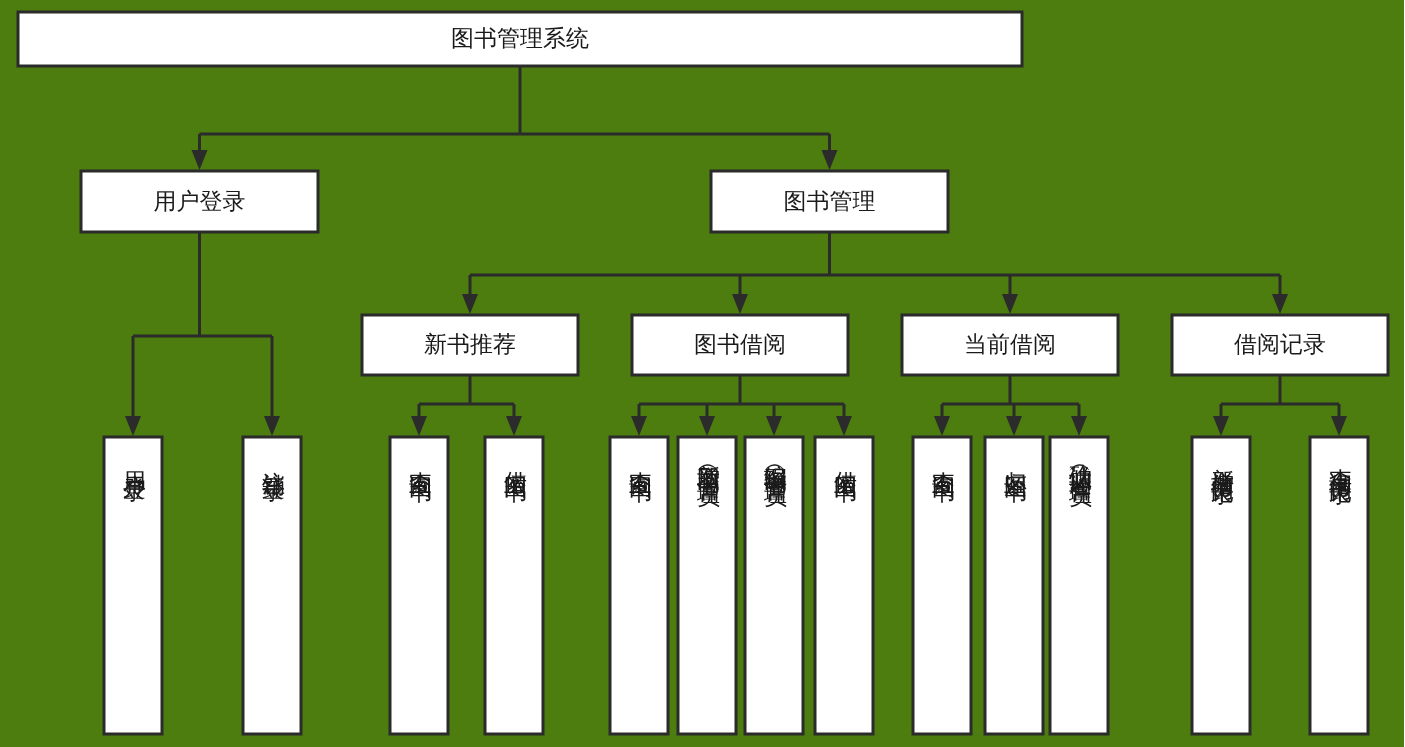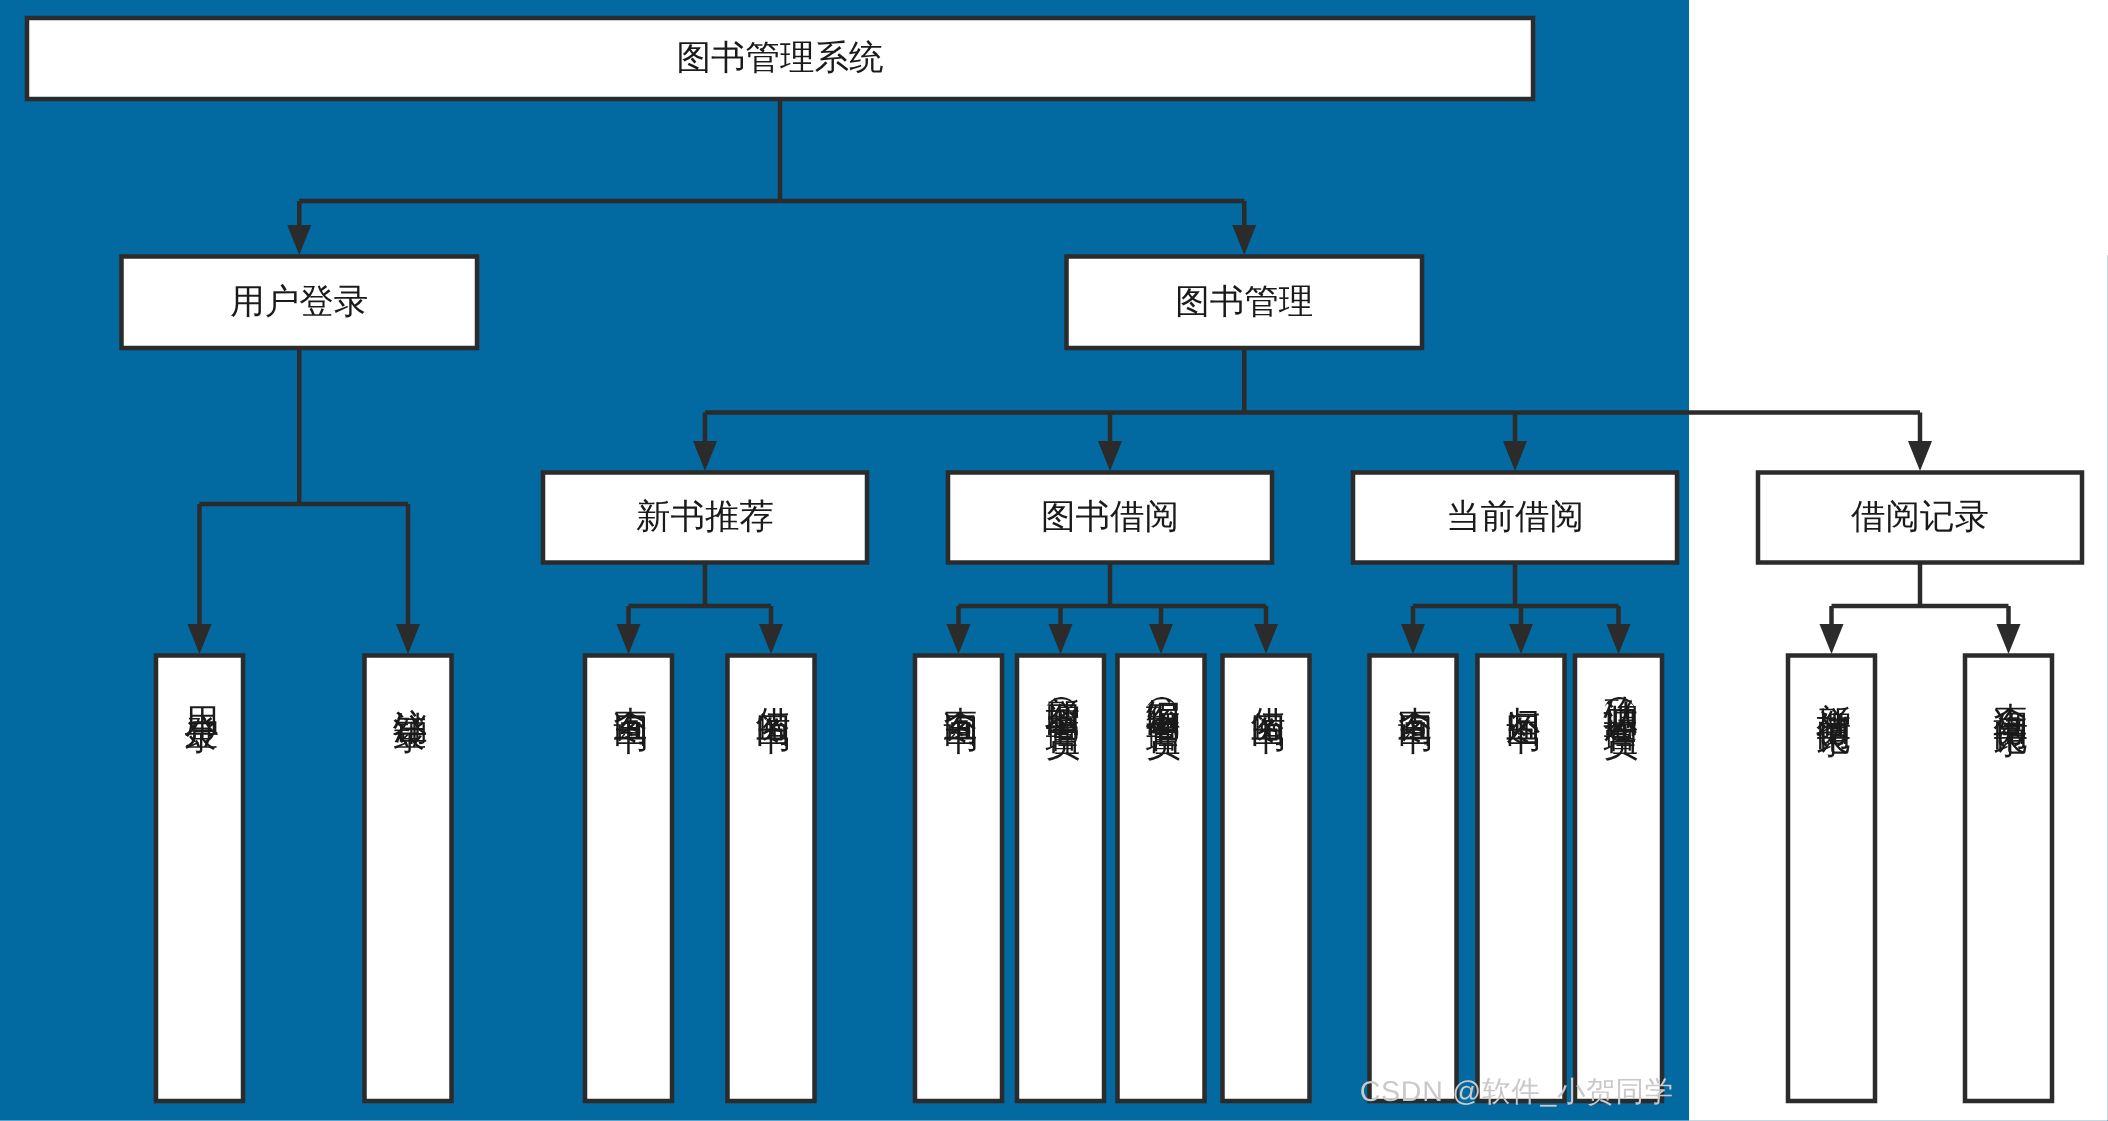--- a/index.html
+++ b/index.html
@@ -8,23 +8,23 @@
     background: #ffffff;
   }
   body {
     width: 1405px;
     height: 747px;
     font-family: "Liberation Sans", "DejaVu Sans", sans-serif;
     overflow: hidden;
   }
   #diagram-root {
     position: relative;
-    width: 1126px;
+    width: 1404px;
     height: 747px;
-    background: #0369a1;
+    background: #4d7c0f;
   }
   svg.flow {
     position: absolute;
     left: 0;
     top: 0;
     width: 1405px;
     height: 747px;
     display: block;
   }
   .node-rect {
@@ -218,14 +218,13 @@
         <g>
           <rect x="1192" y="437" width="58" height="297" class="node-rect"></rect>
           <text x="1221" y="459" class="node-label v" dominant-baseline="hanging" text-anchor="middle">新增借阅记录</text>
         </g>
         <g>
           <rect x="1310" y="437" width="58" height="297" class="node-rect"></rect>
           <text x="1339" y="459" class="node-label v" dominant-baseline="hanging" text-anchor="middle">查询借阅记录</text>
         </g>
       </g>
   </svg>
-  <div class="watermark">CSDN @软件_小贺同学</div>
 </div>
 
 </body></html>

